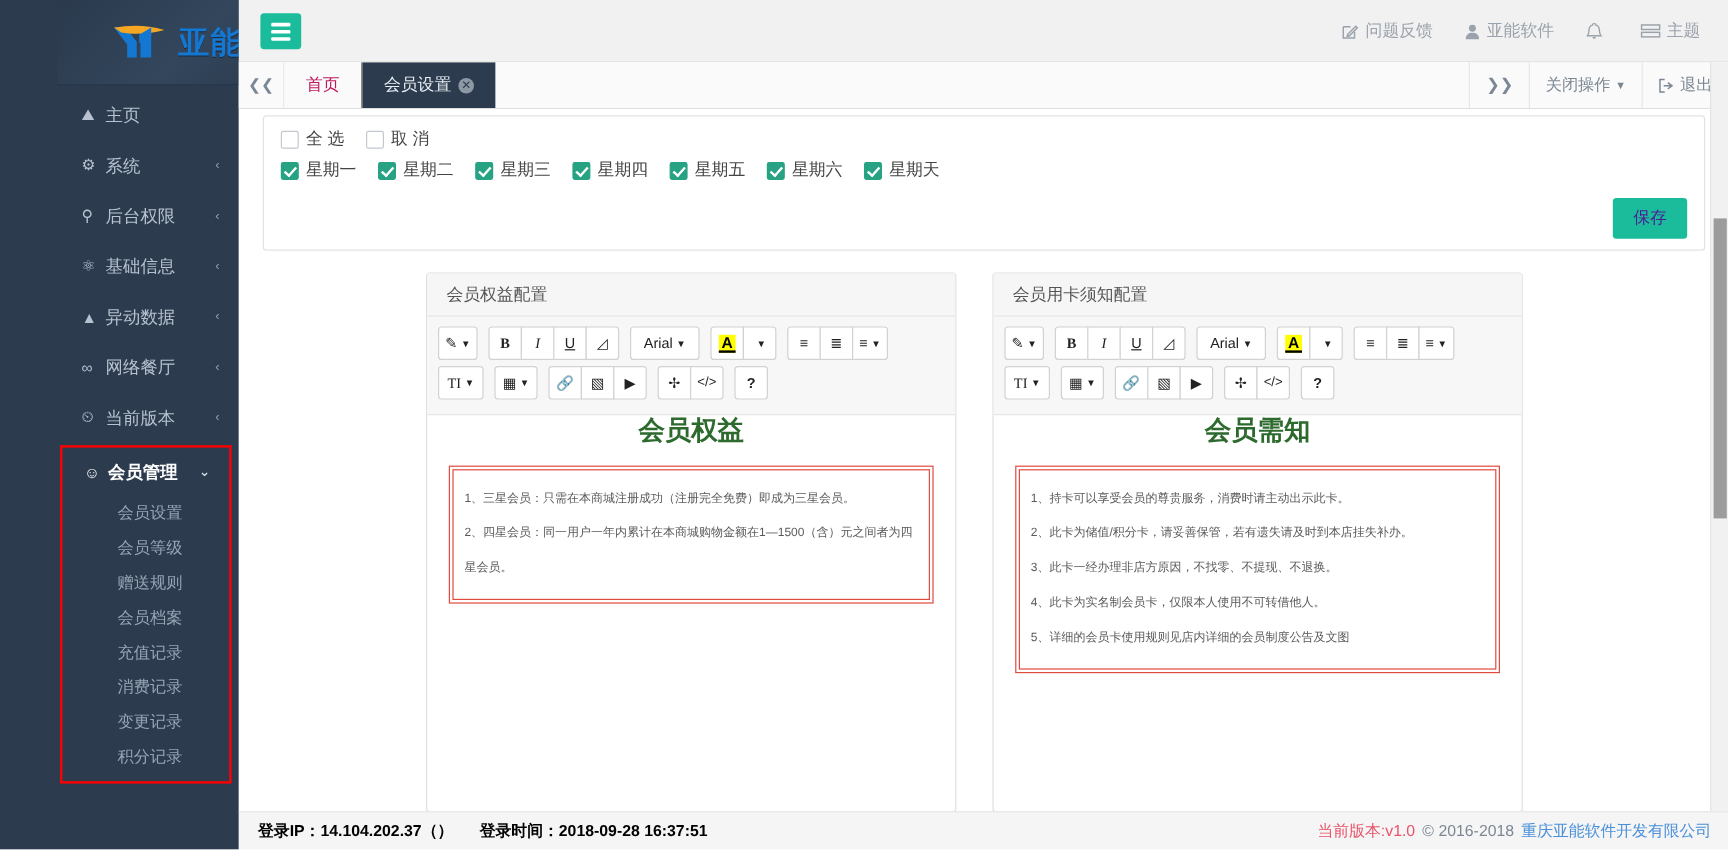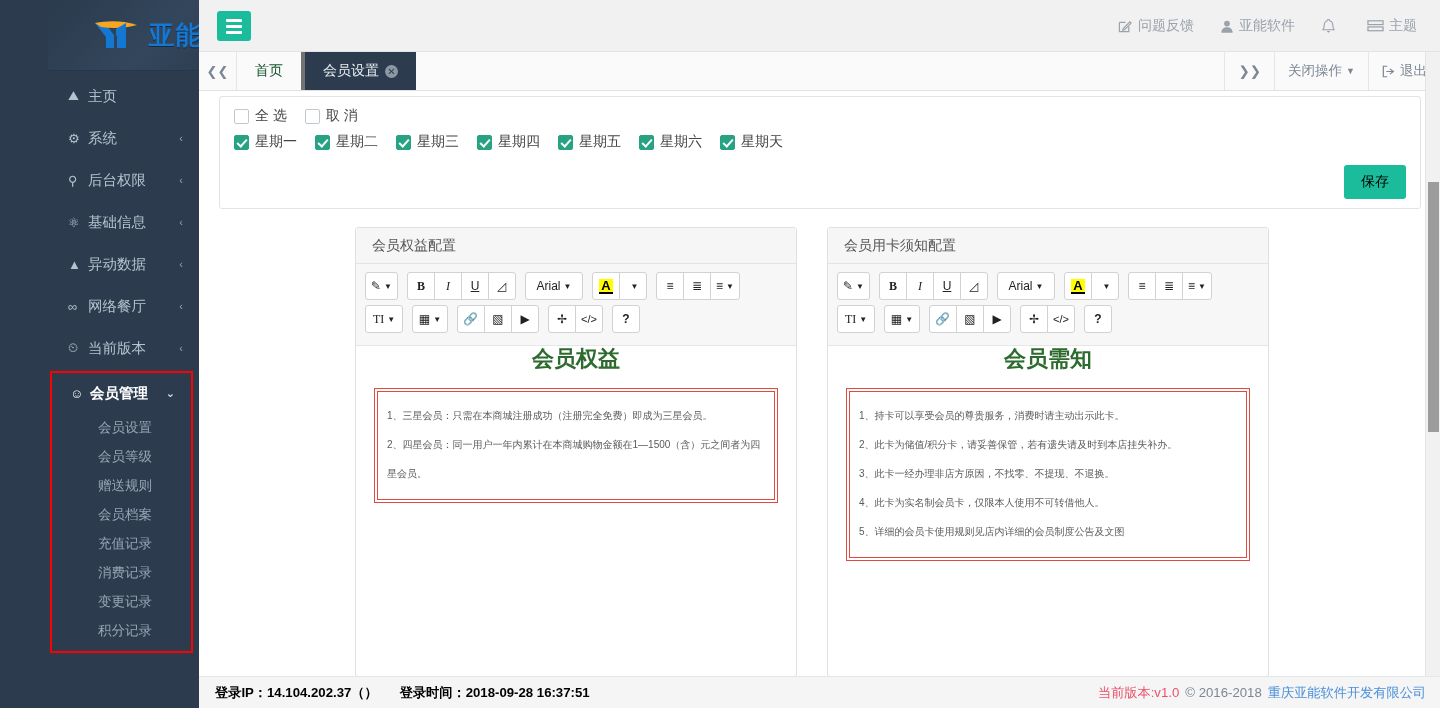--- a/index.html
+++ b/index.html
@@ -94,22 +94,22 @@
     background:#fafafa; border-bottom:1px solid #e0e0e0;
     display:flex; align-items:stretch;
   }
   .tab-nav-btn {
     width:38px; display:flex; align-items:center; justify-content:center;
     color:#7b8794; cursor:pointer; border-right:1px solid #e6e6e6; font-size:13px;
     background:#fafafa;
   }
   .tab {
     display:flex; align-items:center; gap:6px;
-    padding: 0 18px; font-size:14px; color:#14532d; cursor:pointer;
-    border-right:4px solid #737373; background:#fafafa;
+    padding: 0 18px; font-size:14px; color:#be185d; cursor:pointer;
+    border-right:1px solid #737373; background:#fafafa;
   }
   .tab.active { background:#2c3b4e; color:#e9eef3; border-right:none; }
   .tab .closer {
     width:13px; height:13px; border-radius:50%;
     background:#8d98a5; color:#2c3b4e; font-size:10px; line-height:13px; text-align:center;
     display:inline-block;
   }
   .tab-spacer { flex:1; background:#fafafa; }
   .tab-right { display:flex; align-items:stretch; }
   .tab-right .tr-item {
@@ -143,21 +143,21 @@
   .box.on {
     background:#27a383; border-color:#27a383; position:relative;
   }
   .box.on::after {
     content:""; position:absolute; left:4px; top:1px;
     width:4px; height:8px; border:solid #fff; border-width:0 2px 2px 0;
     transform: rotate(42deg);
   }
   .save-btn {
     position:absolute; right:14px; bottom:9px;
-    background:#1abc9c; color:#000000; border:none; border-radius:3px;
+    background:#1abc9c; color:#4c1d95; border:none; border-radius:3px;
     padding:8px 17px; font-size:14px; cursor:pointer;
     font-family:"Liberation Sans", sans-serif;
   }
 
   
   .cards { display:flex; gap:30px; padding: 18px 4px 0 156px; }
   .card {
     width:442px; border:1px solid #e0e0e0; border-radius:3px; background:#fff;
   }
   .card-head {

